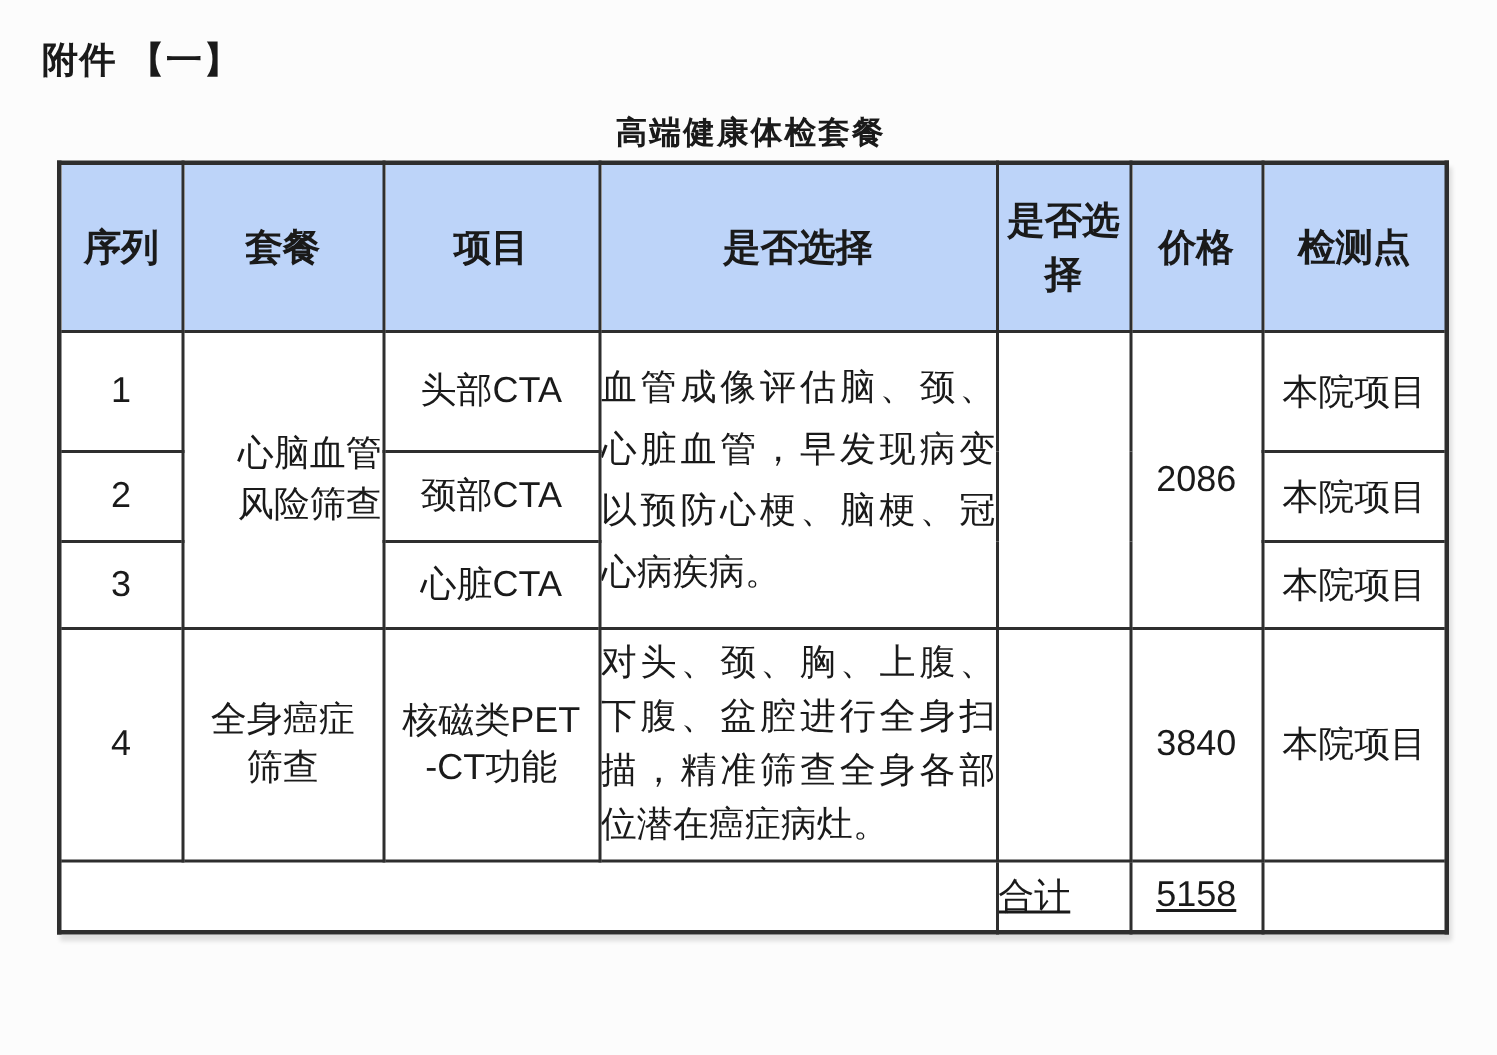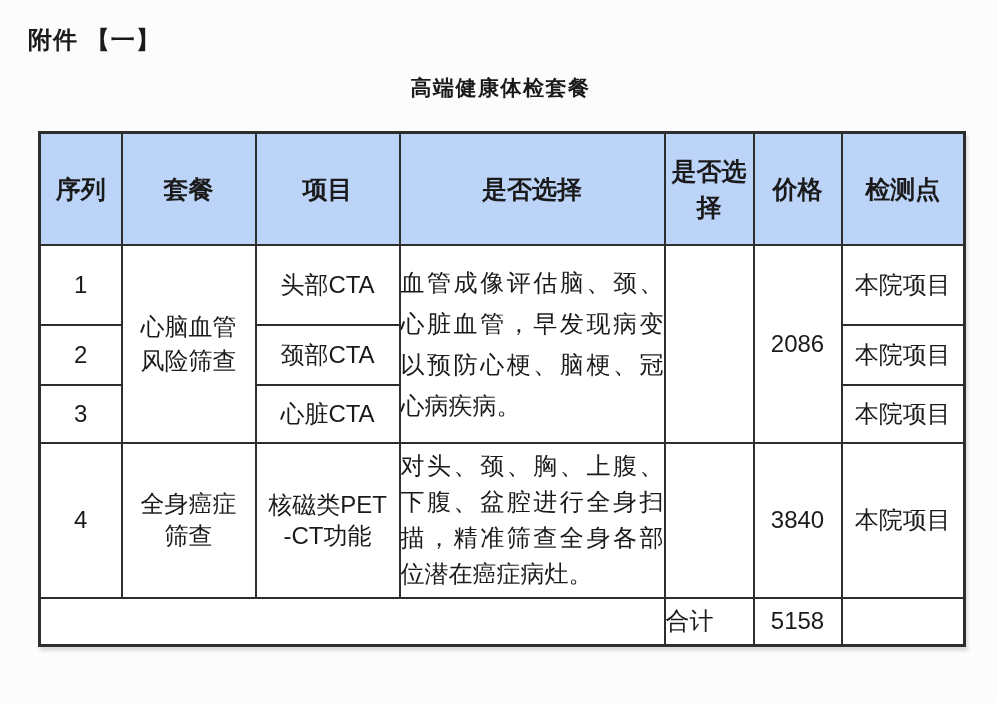--- a/index.html
+++ b/index.html
@@ -18,21 +18,21 @@
   }
   .attachment{
     position:absolute;left:28px;top:24px;
     font-size:24px;font-weight:bold;letter-spacing:1px;
   }
   .doc-title{
     position:absolute;left:38px;top:74px;width:925px;
     text-align:center;font-size:21px;font-weight:bold;letter-spacing:1.5px;
   }
   table.pkg{
-    position:absolute;left:38px;top:131px;width:925px;
+    position:absolute;left:38px;top:107px;width:925px;
     border-collapse:collapse;table-layout:fixed;
     border:3px solid var(--border);
     box-shadow:2px 4px 3px rgba(0,0,0,0.12);
     background:#fff;
   }
   .pkg th,.pkg td{
     border:2px solid var(--border);
     padding:0;
     overflow:hidden;
   }
@@ -41,26 +41,26 @@
     font-size:25px;font-weight:bold;
     text-align:center;vertical-align:middle;
     line-height:1.45;
     padding:0 2px;
   }
   tr.hrow{height:112px;}
   tr.r1{height:80px;}
   tr.r2{height:60px;}
   tr.r3{height:58px;}
   tr.r4{height:155px;}
-  tr.rt{height:48px;}
+  tr.rt{height:48px;text-decoration:underline;}
   .pkg td{font-size:24px;vertical-align:middle;background:#fff;}
   .c{text-align:center;}
   .seq{font-size:26px;text-align:center;}
   .pkg1{
-    text-align:center;vertical-align:top;
+    text-align:right;vertical-align:top;
     padding-top:32px;line-height:1.4;white-space:pre-line;
   }
   .pkg2{text-align:center;line-height:1.35;white-space:pre-line;}
   .item{text-align:center;white-space:pre-line;line-height:1.3;}
   .clin{
     font-size:23px;text-align:justify;text-justify:inter-character;
     vertical-align:top;padding:13px 6px 0 7px;
   }
   .clin1{line-height:41px;}
   .clin2{line-height:36px;padding-top:8px;}

